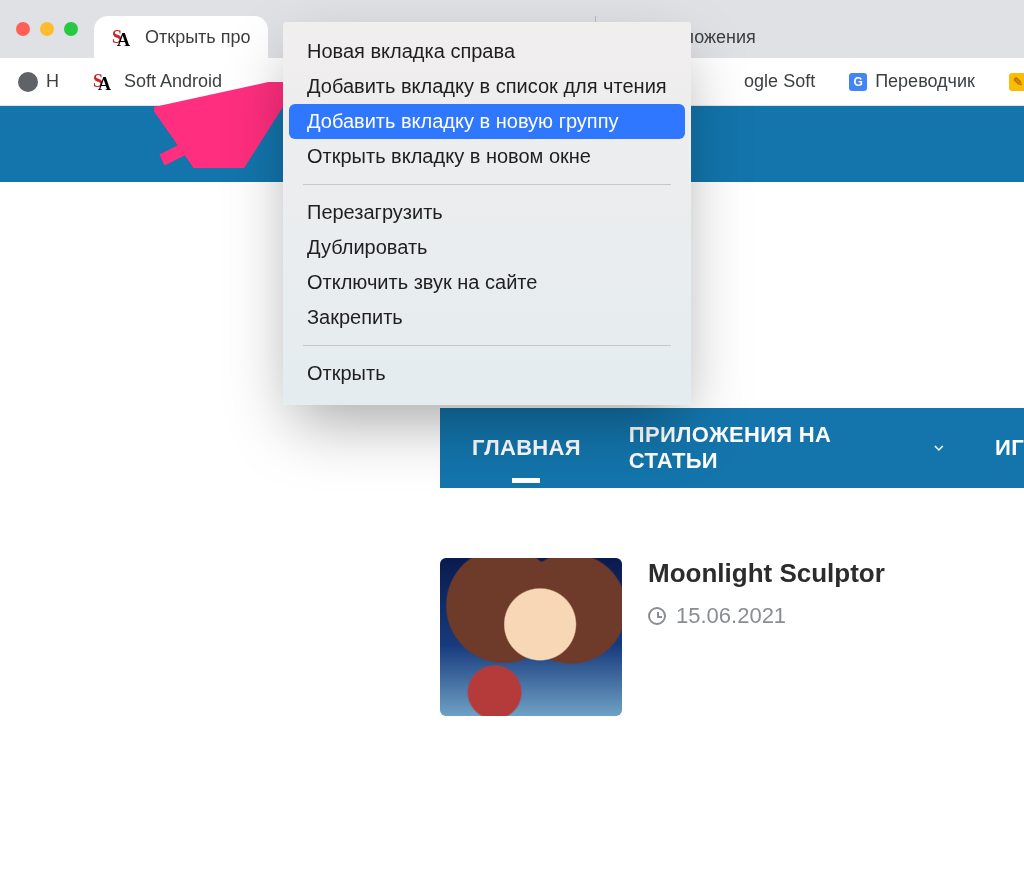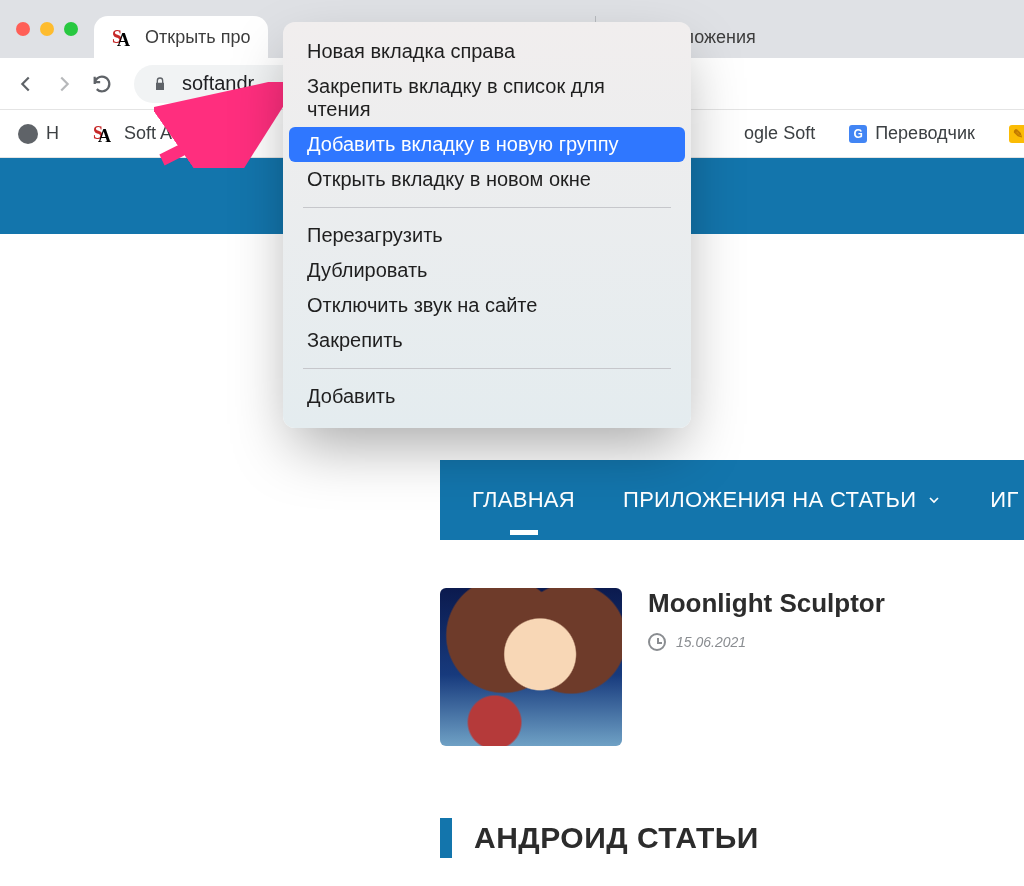--- a/index.html
+++ b/index.html
@@ -20,42 +20,42 @@
   .toolbar { height:52px; background:#fff; display:flex; align-items:center; gap:14px; padding:0 14px; border-bottom:1px solid #e4e4e4; }
   .nav-icn { width:24px; height:24px; color:#5f6368; display:flex; align-items:center; justify-content:center; }
   .nav-icn svg{width:22px;height:22px;stroke:#5f6368;stroke-width:2.4;fill:none;}
   .urlbar { flex:0 0 auto; height:38px; border-radius:20px; background:#f1f3f4; display:flex; align-items:center; gap:14px; padding:0 18px; font-size:20px; color:#202124; margin-left:6px; width:170px; overflow:hidden;}
   .lock{width:16px;fill:#5f6368;}
   .bookmarks { height:48px; background:#fff; display:flex; align-items:center; gap:18px; padding:0 10px; border-bottom:1px solid #e4e4e4; overflow:hidden;}
   .bk { display:flex; align-items:center; gap:8px; font-size:18px; color:#3c4043; padding:4px 8px; border-radius:6px; white-space:nowrap;}
   .bk .gcircle{width:20px;height:20px;border-radius:50%;background:#5f6368;display:inline-block;}
   .gplay-badge{width:18px;height:18px;border-radius:3px;display:inline-flex;align-items:center;justify-content:center;color:#fff;font-size:12px;font-weight:700;}
   
-  .ctx { position:absolute; left:283px; top:22px; width:408px; background:linear-gradient(#f1eeee,#e4ecef); border-radius:12px; padding:12px 6px 14px; box-shadow:0 26px 60px -10px rgba(0,0,0,.35); z-index:50; }
+  .ctx { position:absolute; left:283px; top:22px; width:408px; background:linear-gradient(#f1eeee,#e4ecef); border-radius:3px; padding:12px 6px 14px; box-shadow:0 26px 60px -10px rgba(0,0,0,.35); z-index:50; }
   .ctx-item { font-size:20px; padding:6px 18px; color:#1f1f1f; border-radius:6px; }
   .ctx-item.hl { background:#2f77ff; color:#ffffff; }
   .ctx-sep { height:1px; background:#c6c7cb; margin:10px 14px; }
   
   .arrow{position:absolute;left:154px;top:82px;z-index:40;}
   
   .page { position:relative; }
   .bluebar { height:76px; background:#1375ac; }
-  .site-nav { position:absolute; left:440px; top:302px; right:0; height:80px; background:#1375ac; display:flex; align-items:center; gap:48px; padding-left:32px; color:#fff; font-size:22px; font-weight:400; letter-spacing:.3px;}
+  .site-nav { position:absolute; left:440px; top:302px; right:0; height:80px; background:#1375ac; display:flex; align-items:center; gap:48px; padding-left:32px; color:#fff; font-size:22px; font-weight:700; letter-spacing:.3px;}
   .site-nav .navitem{position:relative;display:flex;align-items:center;gap:10px;}
   .site-nav .navitem.active::after{content:"";position:absolute;left:50%;transform:translateX(-50%);bottom:-22px;width:28px;height:5px;background:#fff;}
-  .card { position:absolute; left:440px; top:430px; display:flex; gap:26px; }
+  .card { position:absolute; left:440px; top:452px; display:flex; gap:26px; }
   .thumb{width:182px;height:158px;border-radius:6px;background:
     radial-gradient(circle at 55% 42%, #f8d7b6 0 26%, transparent 27%),
     radial-gradient(circle at 35% 30%, #6e3b2a 0 35%, transparent 36%),
     radial-gradient(circle at 72% 32%, #6e3b2a 0 32%, transparent 33%),
     radial-gradient(circle at 30% 85%, #b53a3a 0 14%, transparent 15%),
     linear-gradient(#0b1a4e,#173a7d 55%,#6fa1c5);
   }
   .card h3{font-size:26px;font-weight:800;color:#2c2c2c;}
-  .card .date{display:flex;align-items:center;gap:10px;color:#8a8d91;font-size:14px;margin-top:14px;font-style:italic;}
+  .card .date{display:flex;align-items:center;gap:10px;color:#8a8d91;font-size:22px;margin-top:14px;}
   .clock{width:18px;height:18px;border:2px solid #8a8d91;border-radius:50%;position:relative;}
   .clock::before{content:"";position:absolute;left:48%;top:18%;width:2px;height:6px;background:#8a8d91;}
   .clock::after{content:"";position:absolute;left:48%;top:48%;width:5px;height:2px;background:#8a8d91;}
   .section { position:absolute; left:440px; top:660px; display:flex; align-items:center; gap:22px;}
   .section .bar{width:12px;height:40px;background:#1375ac;}
   .section h2{font-size:30px;font-weight:900;color:#2c2c2c;letter-spacing:.5px;}
 </style>
 </head>
 <body>
 
@@ -83,43 +83,20 @@
             <polygon points="4,2 20,12 4,22" fill="#34a853"></polygon>
             <polygon points="4,2 14,9 11,12" fill="#4285f4"></polygon>
             <polygon points="4,22 14,15 11,12" fill="#ea4335"></polygon>
             <polygon points="14,9 20,12 14,15 11,12" fill="#fbbc05"></polygon>
           </svg>
       </span>
       <span>Приложения</span>
     </div>
   </div>
 
-  <div class="toolbar">
-    <span class="nav-icn">
-        <svg viewBox="0 0 24 24">
-          <path d="M15 5l-7 7 7 7"></path>
-        </svg>
-      </span>
-    <span class="nav-icn" style="opacity:.45">
-        <svg viewBox="0 0 24 24">
-          <path d="M9 5l7 7-7 7"></path>
-        </svg>
-      </span>
-    <span class="nav-icn">
-        <svg viewBox="0 0 24 24">
-          <path d="M4 12a8 8 0 1 1 2.3 5.6M4 4v6h6"></path>
-        </svg>
-      </span>
-    <div class="urlbar">
-      <svg class="lock" viewBox="0 0 24 24">
-          <path d="M7 10V7a5 5 0 0 1 10 0v3h1v11H6V10h1zm2 0h6V7a3 3 0 0 0-6 0v3z"></path>
-        </svg>
-      <span>softandr</span>
-    </div>
-  </div>
 
   <div class="bookmarks">
     <div class="bk">
         <span class="gcircle"></span>
         <span>H</span>
       </div>
     <div class="bk">
         <span class="fav-sa">S</span>
         <span>Soft Android</span>
       </div>
@@ -140,30 +117,30 @@
     <defs>
         <marker id="ah" markerWidth="12" markerHeight="12" refX="10" refY="5" orient="auto">
           <path d="M0 0L12 5L0 10z" fill="#ff2e7e"></path>
         </marker>
       </defs>
     <path d="M8 78 Q70 48 130 6" stroke="#ff2e7e" stroke-width="12" fill="none" marker-end="url(#ah)"></path>
   </svg>
 
   <div class="ctx">
     <div class="ctx-item">Новая вкладка справа</div>
-    <div class="ctx-item">Закрепить вкладку в список для чтения</div>
+    <div class="ctx-item">Добавить вкладку в список для чтения</div>
     <div class="ctx-item hl">Добавить вкладку в новую группу</div>
     <div class="ctx-item">Открыть вкладку в новом окне</div>
     <div class="ctx-sep"></div>
     <div class="ctx-item">Перезагрузить</div>
     <div class="ctx-item">Дублировать</div>
     <div class="ctx-item">Отключить звук на сайте</div>
     <div class="ctx-item">Закрепить</div>
     <div class="ctx-sep"></div>
-    <div class="ctx-item">Добавить</div>
+    <div class="ctx-item">Открыть</div>
   </div>
 
   <div class="page">
     <div class="bluebar"></div>
 
     <div class="site-nav">
       <div class="navitem active">
           <span>ГЛАВНАЯ</span>
         </div>
       <div class="navitem">
@@ -181,19 +158,15 @@
       <div class="thumb"></div>
       <div>
         <h3>Moonlight Sculptor</h3>
         <div class="date">
           <span class="clock"></span>
           <span>15.06.2021</span>
         </div>
       </div>
     </div>
 
-    <div class="section">
-      <span class="bar"></span>
-      <h2>АНДРОИД СТАТЬИ</h2>
-    </div>
   </div>
 
 </div>
 
 </body></html>

